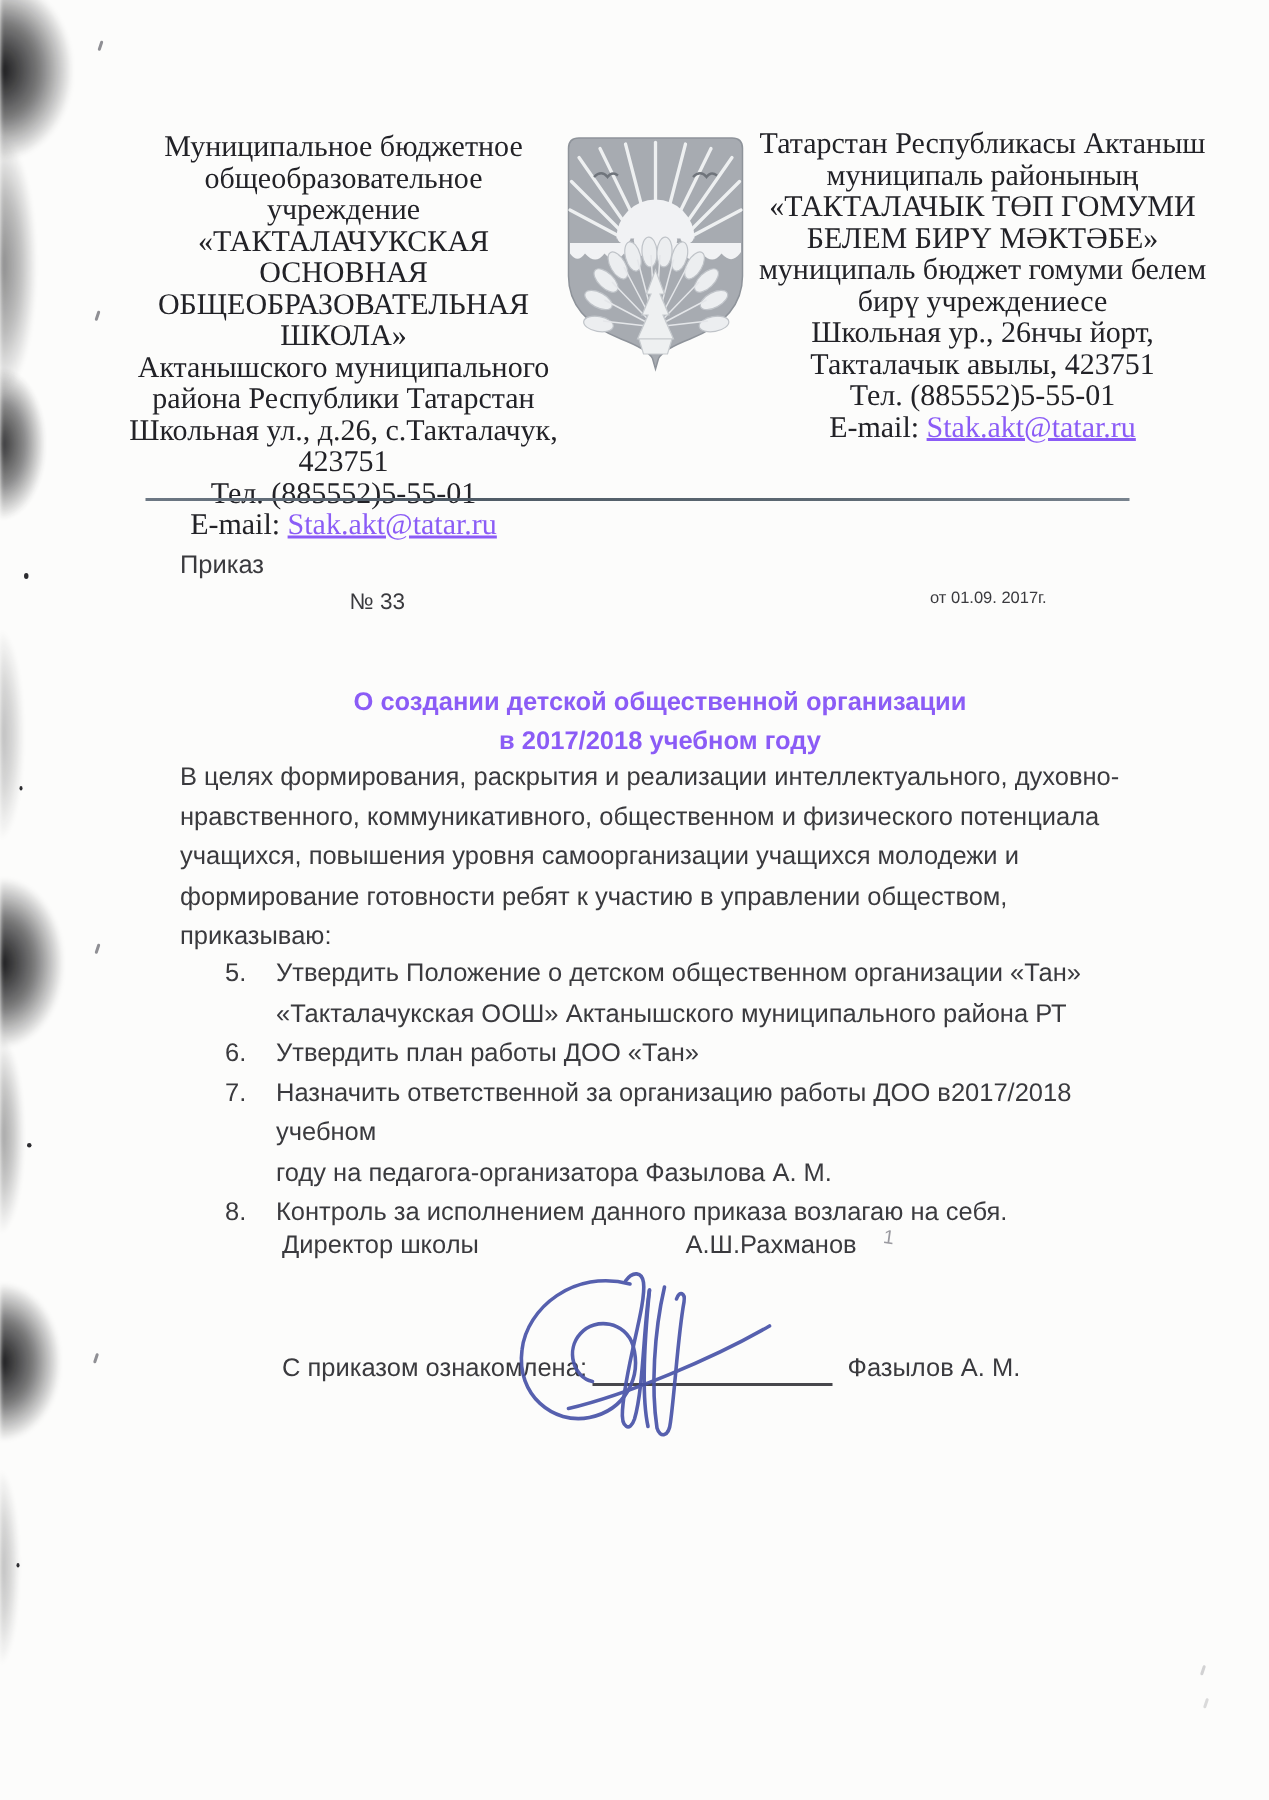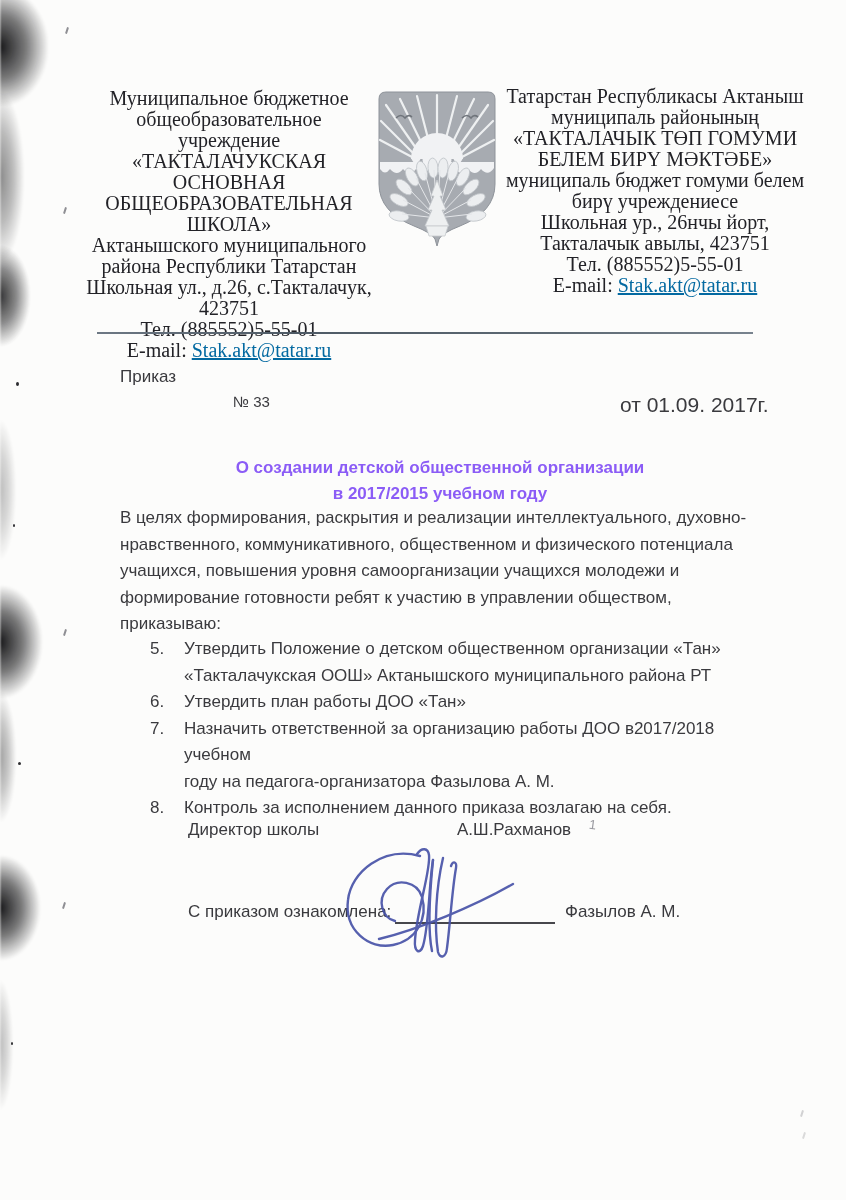--- a/index.html
+++ b/index.html
@@ -23,31 +23,31 @@
   
   .hdr-block{
     position:absolute;top:88px;
     font-family:"Liberation Serif",serif;
     font-size:20px;line-height:21px;
     text-align:center;color:#222227;
   }
   .hdr-left{left:86px;width:286px;}
   .hdr-right{left:504px;width:302px;top:86px;}
   .email-line{white-space:nowrap;}
-  .email-link{color:#0369a1;text-decoration:underline;cursor:pointer;}
+  .email-link{color:#8b5cf6;text-decoration:underline;cursor:pointer;}
   
   .emblem{position:absolute;left:372px;top:88px;width:130px;height:160px;}
   
   .rule{position:absolute;left:97px;top:332px;width:656px;height:2px;
     background:linear-gradient(90deg,#6d7884,#4e5a65 30%,#5d6973 70%,#78838e);}
   
   .order-heading{position:absolute;left:120px;top:367px;width:646px;
     font-size:17px;}
   .order-number{position:absolute;left:185px;top:393px;font-size:15px;margin-left:48px;}
-  .order-date{position:absolute;left:620px;top:393px;font-size:21px;}
+  .order-date{position:absolute;left:620px;top:393px;font-size:11px;}
   
   .title{position:absolute;left:100px;top:455px;width:680px;text-align:center;
     font-weight:bold;font-size:17px;line-height:26px;color:#8b5cf6;}
   
   .body-lines{position:absolute;left:120px;top:505px;width:650px;
     font-size:17px;line-height:26.5px;}
   
   .olist{position:absolute;left:150px;top:636px;width:630px;font-size:17px;line-height:26.5px;}
   .olist-item{display:flex;}
   .olist-num{width:34px;flex:0 0 34px;}
@@ -182,21 +182,21 @@
   </div>
 
   <div class="rule"></div>
 
   <div class="order-heading">Приказ</div>
   <div class="order-number">№ 33</div>
   <div class="order-date">от 01.09. 2017г.</div>
 
   <div class="title">
     <div>О создании детской общественной организации</div>
-    <div>в 2017/2015 учебном году</div>
+    <div>в 2017/2018 учебном году</div>
   </div>
 
   <div class="body-lines">
     <div>В целях формирования, раскрытия и реализации интеллектуального, духовно-</div>
     <div>нравственного, коммуникативного, общественном и физического потенциала</div>
     <div>учащихся, повышения  уровня самоорганизации учащихся молодежи и</div>
     <div>формирование готовности ребят  к участию в управлении обществом,</div>
     <div>приказываю:</div>
   </div>
 

